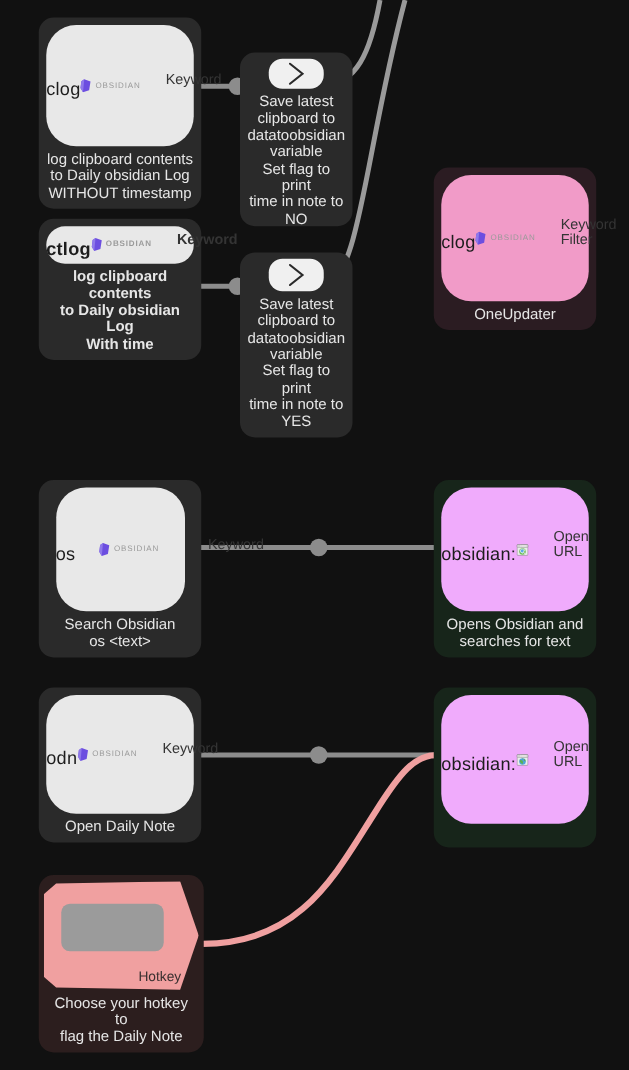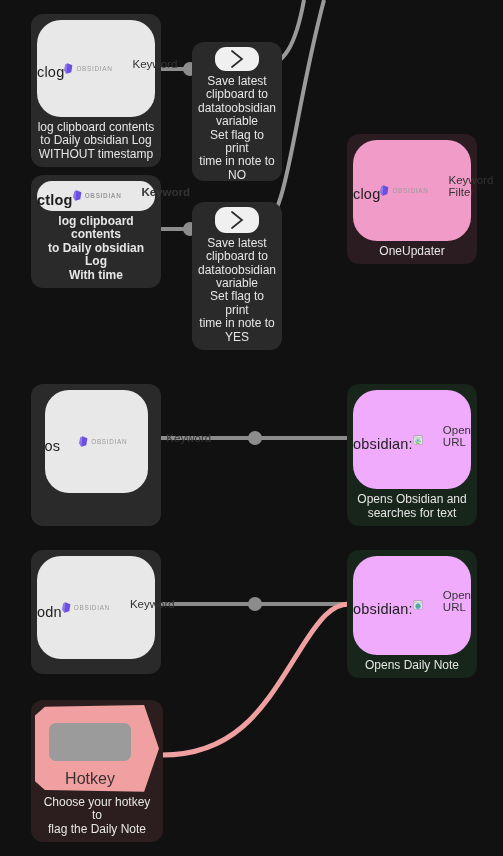--- a/index.html
+++ b/index.html
@@ -42,22 +42,22 @@
   .card-chev{background:#f0f0f0;border-radius:11px;display:flex;
              align-items:center;justify-content:center;}
 
   
   .hotkey-shape{position:relative;width:124px;height:92px;}
   .hotkey-shape .pent{position:absolute;inset:0;background:#f0a0a0;
       clip-path:polygon(0% 12%, 8% 2%, 88% 0%, 100% 50%, 88% 100%, 8% 98%, 0% 88%);
       border-radius:6px;}
   .hotkey-key{position:absolute;left:14px;top:18px;width:82px;height:38px;
       background:#9b9b9b;border-radius:7px;}
-  .hotkey-label{position:absolute;left:0;right:14px;bottom:4px;text-align:center;
-      font-size:16px;color:#3a3030;}
+  .hotkey-label{position:absolute;left:0;right:14px;bottom:4px;text-align:right;
+      font-size:11px;color:#3a3030;}
 </style>
 </head>
 <body>
 
 <div id="canvas">
 
   <svg id="wires" viewBox="0 0 503 856" width="503" height="856">
 
     <path d="M160 69 H 220" stroke="#8c8c8c" stroke-width="4" fill="none"></path>
 
@@ -163,20 +163,22 @@
       <div class="card-title">os</div>
       <div class="obsidian">
         <svg width="9" height="11" viewBox="0 0 9 11">
           <path d="M3.4 0.3 L8.4 2.2 L7.3 9.2 L2.4 10.8 L0.4 7.4 L1.1 2.0 Z" fill="#6c4ee0"></path>
           <path d="M3.4 0.3 L1.1 2.0 L0.4 7.4 L2.4 10.8 Z" fill="#8f79ea"></path>
         </svg>
         <span class="ob-word">OBSIDIAN</span>
       </div>
       <div class="card-foot">Keyword</div>
     </div>
+    <div class="caption">Search Obsidian
+os &lt;text&gt;</div>
   </div>
 
   <div class="node plate-green" style="left:347px;top:384px;width:130px;height:142px;">
     <div class="card card-green" style="width:118px;height:103px;margin-top:6px;">
       <div class="card-title">obsidian:</div>
       <svg width="42" height="42" viewBox="0 0 42 42">
         <rect x="3" y="3" width="36" height="36" rx="2.5" fill="#ececec" stroke="#777" stroke-width="1.6"></rect>
         <rect x="3" y="3" width="36" height="9" rx="2.5" fill="#fbfbfb" stroke="#777" stroke-width="1.6"></rect>
         <circle cx="7.5" cy="7.5" r="1.6" fill="#fff" stroke="#777" stroke-width=".8"></circle>
         <circle cx="11.5" cy="7.5" r="1.6" fill="#fff" stroke="#777" stroke-width=".8"></circle>
@@ -198,39 +200,39 @@
       <div class="card-title">odn</div>
       <div class="obsidian">
         <svg width="9" height="11" viewBox="0 0 9 11">
           <path d="M3.4 0.3 L8.4 2.2 L7.3 9.2 L2.4 10.8 L0.4 7.4 L1.1 2.0 Z" fill="#6c4ee0"></path>
           <path d="M3.4 0.3 L1.1 2.0 L0.4 7.4 L2.4 10.8 Z" fill="#8f79ea"></path>
         </svg>
         <span class="ob-word">OBSIDIAN</span>
       </div>
       <div class="card-foot">Keyword</div>
     </div>
+    <div class="caption">Open Daily Note</div>
   </div>
 
   <div class="node plate-green" style="left:347px;top:550px;width:130px;height:128px;">
     <div class="card card-green" style="width:118px;height:103px;margin-top:6px;">
       <div class="card-title">obsidian:</div>
       <svg width="42" height="42" viewBox="0 0 42 42">
         <rect x="3" y="3" width="36" height="36" rx="2.5" fill="#ececec" stroke="#777" stroke-width="1.6"></rect>
         <rect x="3" y="3" width="36" height="9" rx="2.5" fill="#fbfbfb" stroke="#777" stroke-width="1.6"></rect>
         <circle cx="7.5" cy="7.5" r="1.6" fill="#fff" stroke="#777" stroke-width=".8"></circle>
         <circle cx="11.5" cy="7.5" r="1.6" fill="#fff" stroke="#777" stroke-width=".8"></circle>
         <rect x="15" y="5" width="21" height="5" rx="2.2" fill="#fff" stroke="#777" stroke-width=".9"></rect>
         <circle cx="21" cy="26" r="11" fill="#4fa3dd"></circle>
         <path d="M12 20 q5 3 8 1 q0 5 4 6 q-3 4 -2 8 q-7 -2 -10 -9 Z" fill="#5bb24e"></path>
         <path d="M27 17 q5 4 4 9 q-4 0 -5 -4 Z" fill="#5bb24e"></path>
         <path d="M21.5 15.3 q3 1 2 4 q-3 0 -3 -3 Z" fill="#5bb24e"></path>
       </svg>
       <div class="card-foot">Open URL</div>
     </div>
-    <div class="caption">Opens Daily Note</div>
   </div>
 
   <div class="node plate-salmon" style="left:31px;top:700px;width:132px;height:142px;">
     <div class="hotkey-shape" style="margin-top:5px;">
       <div class="pent"></div>
       <div class="hotkey-key"></div>
       <div class="hotkey-label">Hotkey</div>
     </div>
     <div class="caption">Choose your hotkey to
 flag the Daily Note</div>

